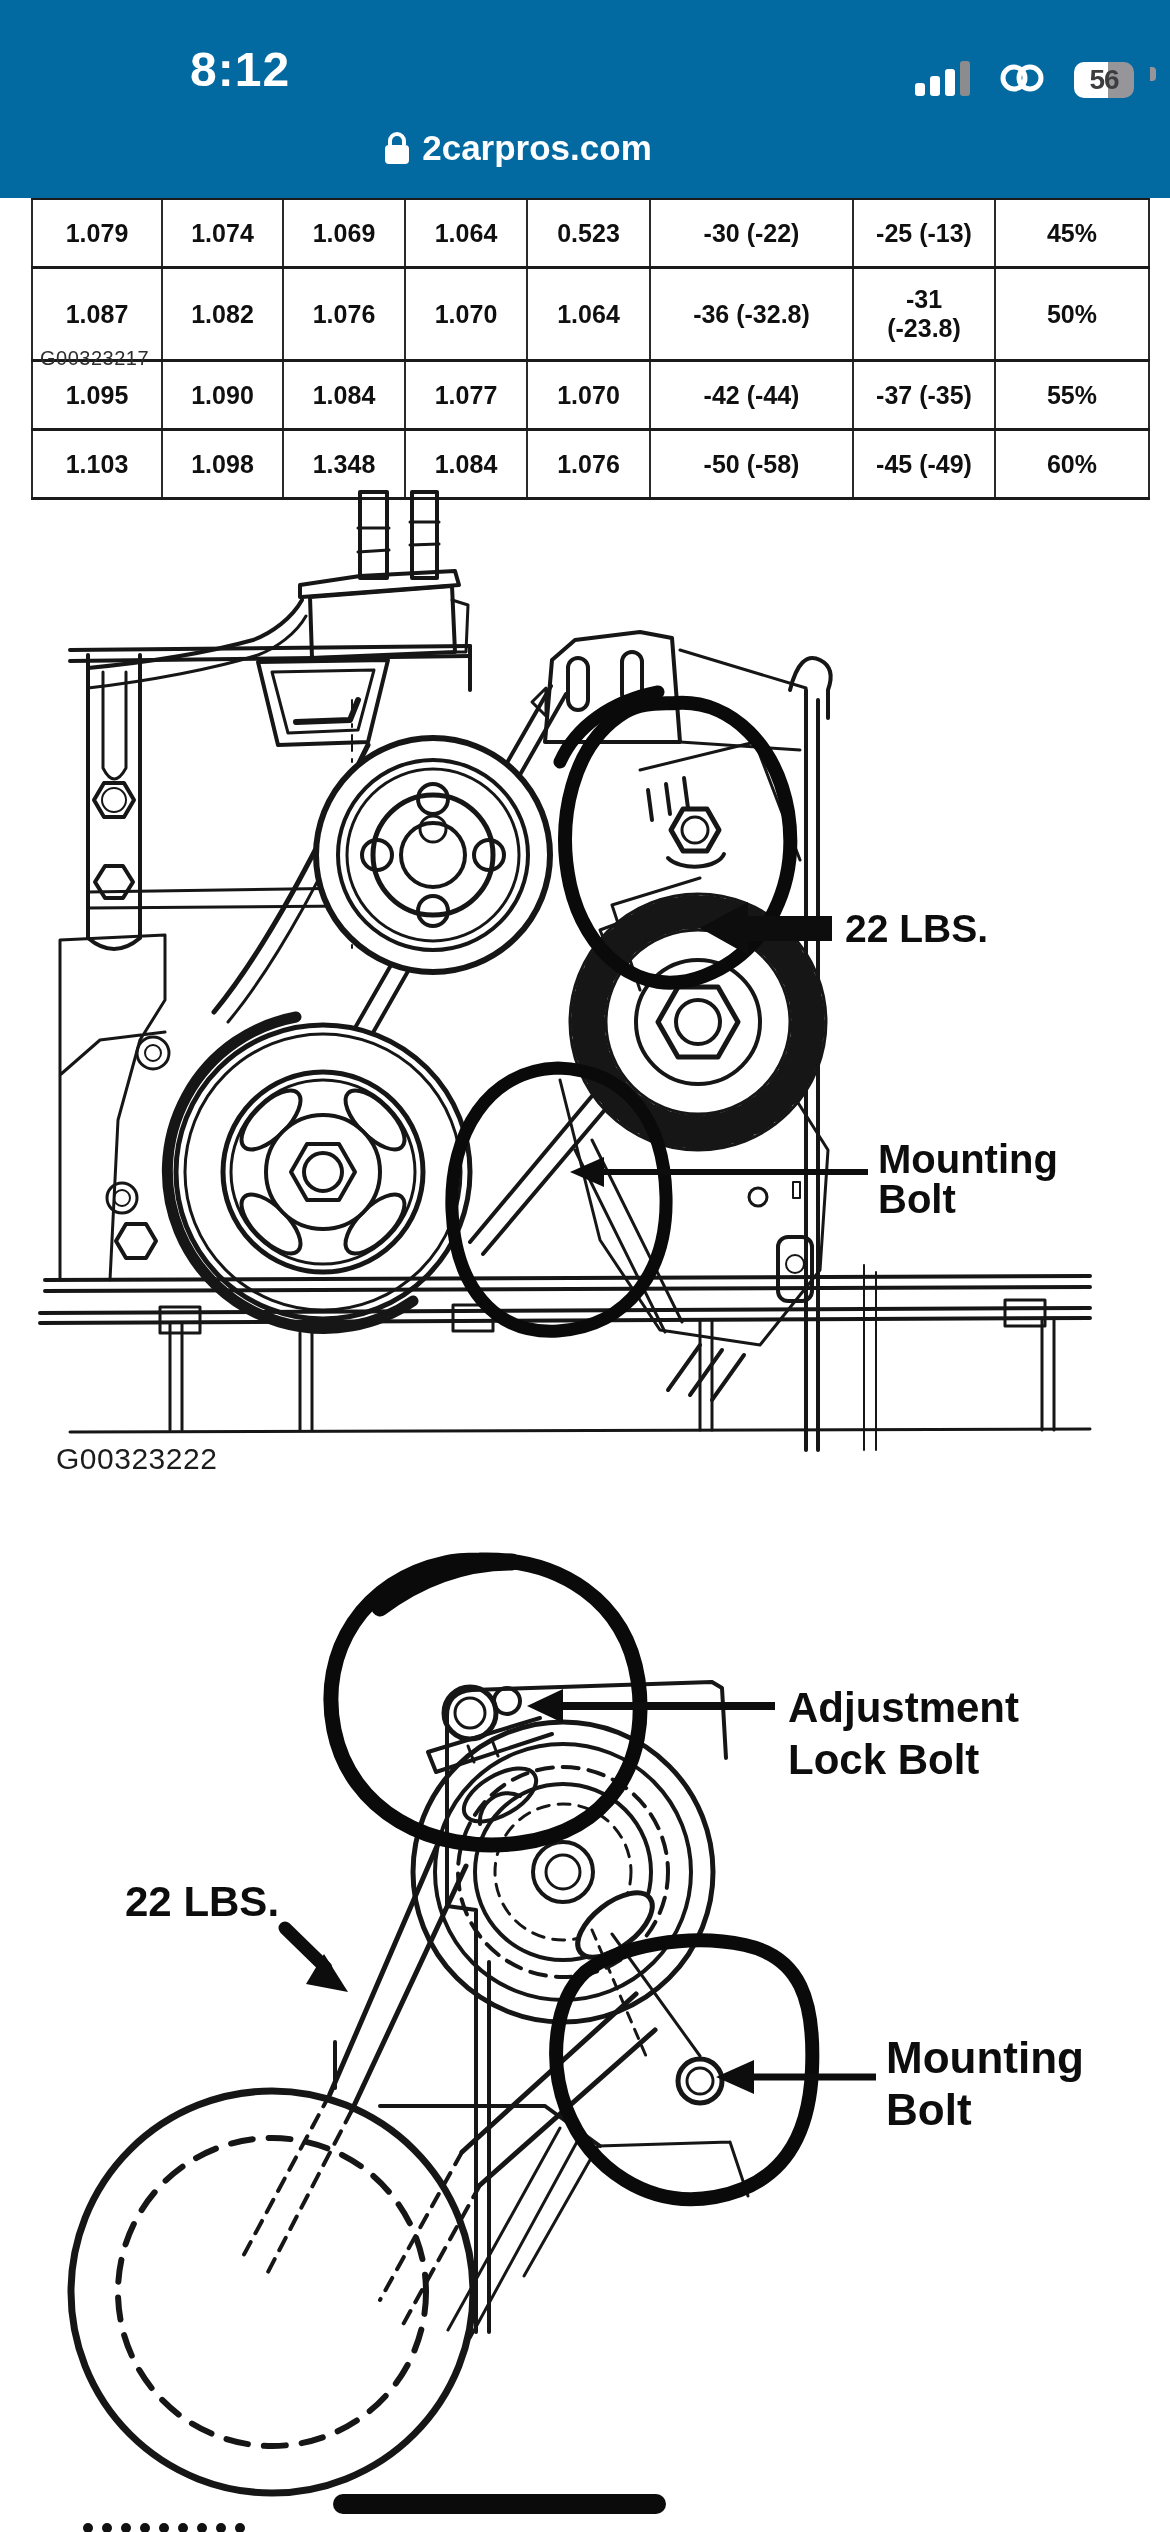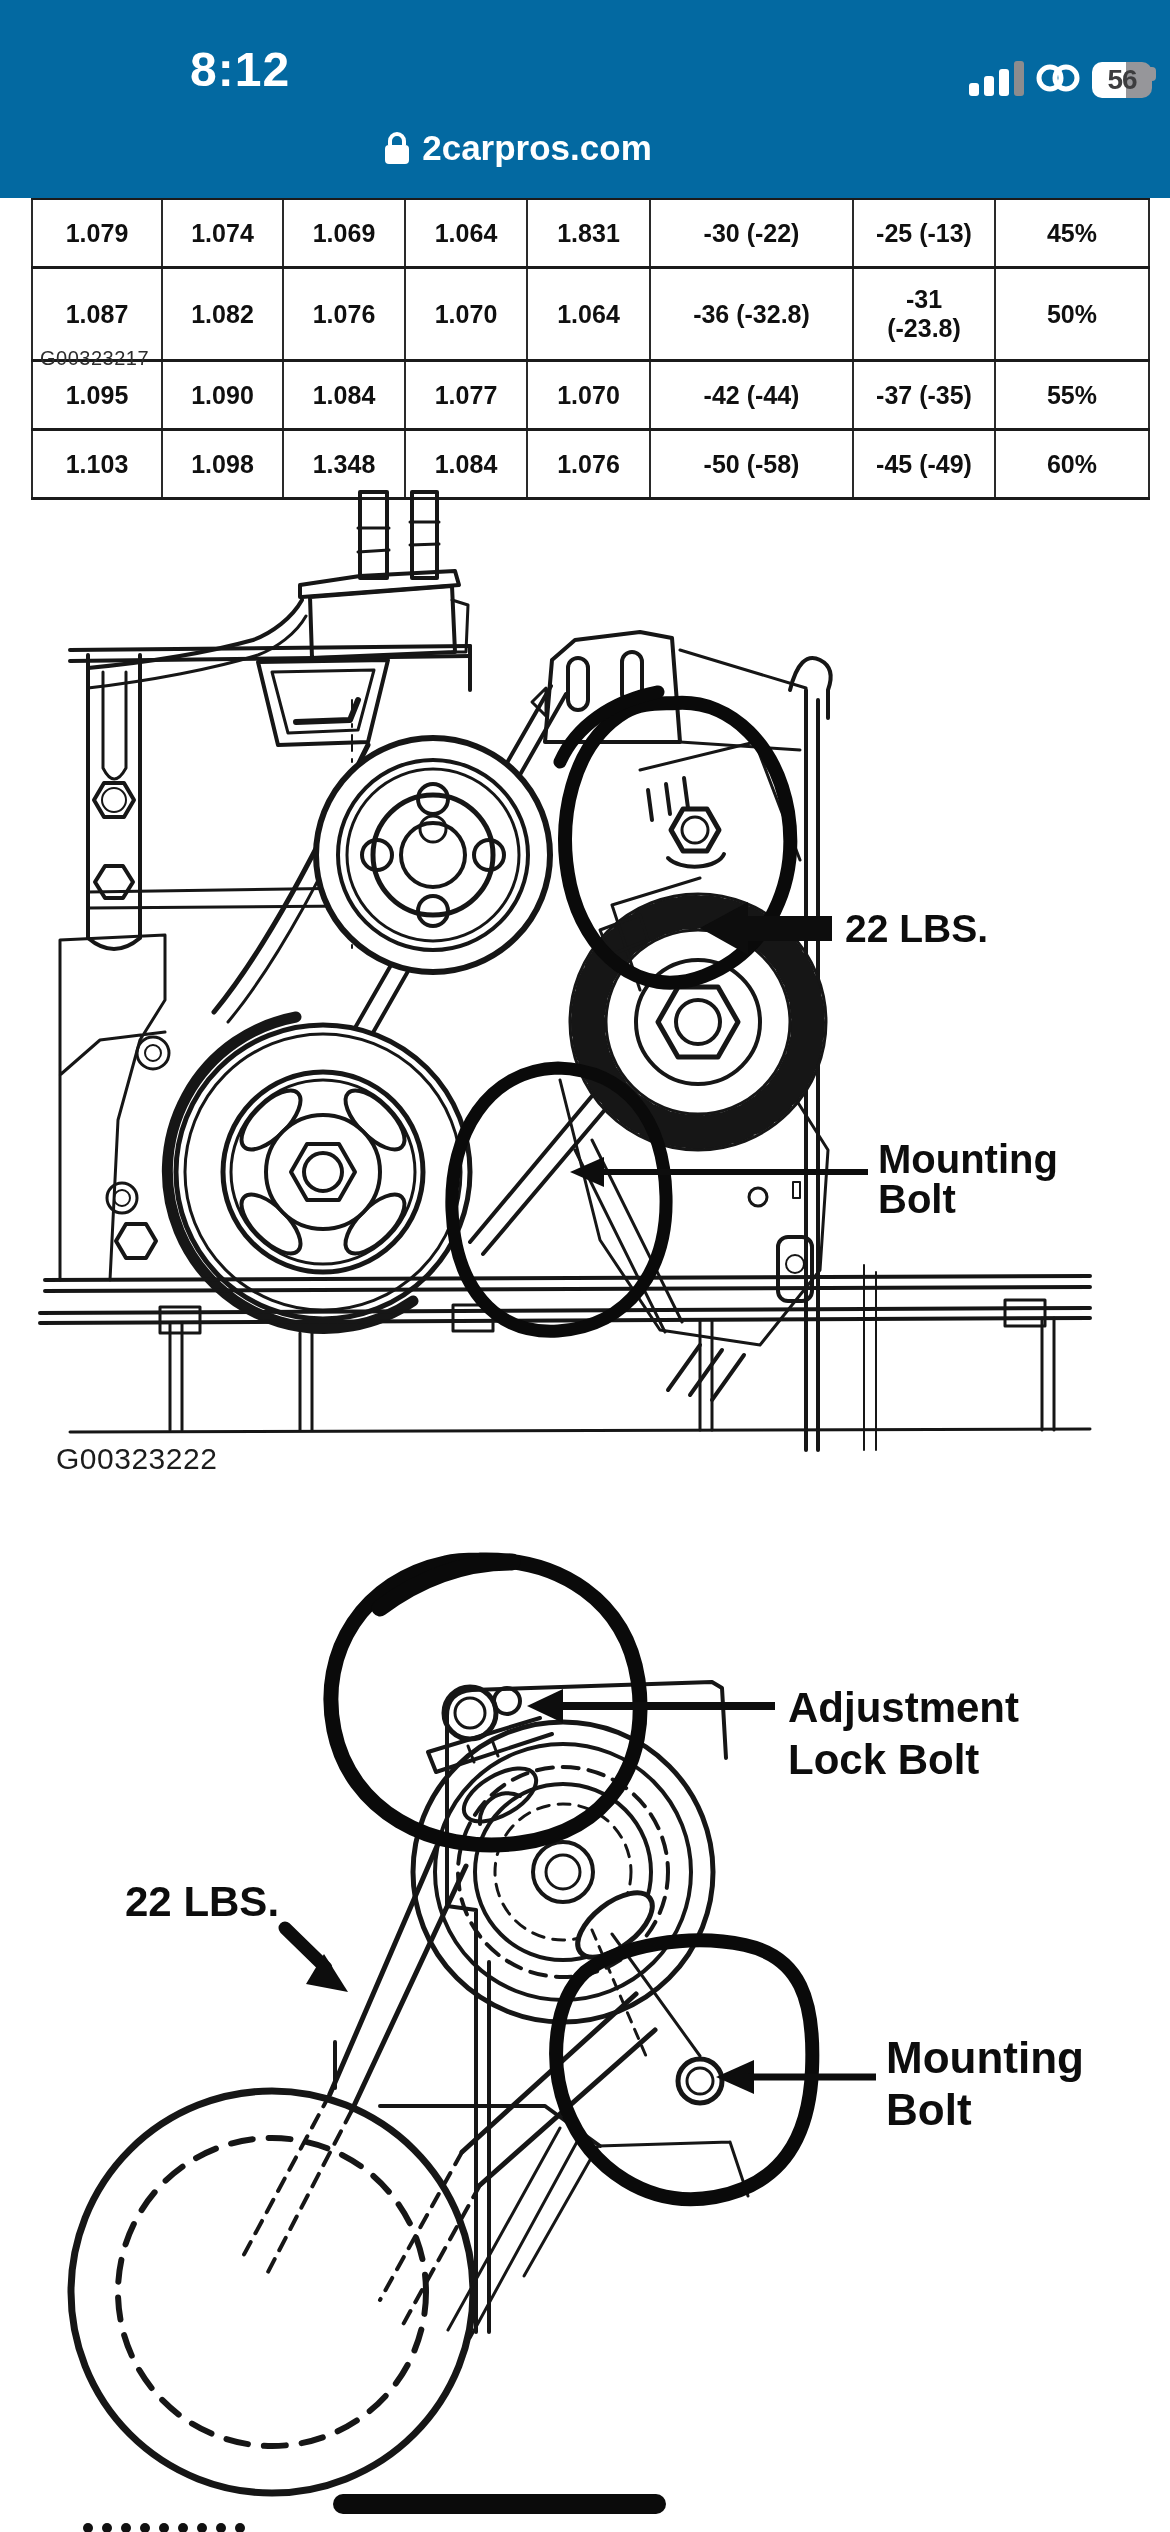--- a/index.html
+++ b/index.html
@@ -9,21 +9,21 @@
   }
   
   .header{
     position:absolute;left:0;top:0;width:1170px;height:198px;
     background:#0369a1;color:#fff;z-index:5;
   }
   .time{
     position:absolute;left:190px;top:42px;font-size:48px;font-weight:700;
     letter-spacing:1px;color:#ffffff;
   }
-  .statusicons{position:absolute;right:14px;top:50px;height:48px;display:flex;align-items:flex-end;gap:8px;}
+  .statusicons{position:absolute;right:14px;top:50px;height:48px;display:flex;align-items:flex-end;gap:26px;}
   .sigbars{display:flex;align-items:flex-end;gap:5px;height:36px;padding-bottom:2px;}
   .sigbars i{display:block;width:10px;border-radius:3px;background:#fff;}
   .sigbars i.b1{height:13px}.sigbars i.b2{height:20px}.sigbars i.b3{height:27px}
   .sigbars i.b4{height:35px;background:#8c8c8e}
   .battery{
     position:relative;width:60px;height:36px;border-radius:10px;overflow:hidden;
     background:linear-gradient(to right,#ffffff 0 56%,#96969a 56% 100%);
     display:flex;align-items:center;justify-content:center;
   }
   .battery span{font-size:28px;font-weight:700;color:#3d3d3f;letter-spacing:-1px;}
@@ -89,21 +89,21 @@
       <col style="width:203px">
       <col style="width:142px">
       <col style="width:154px">
   </colgroup>
   <tbody>
       <tr>
     <td>1.079</td>
         <td>1.074</td>
         <td>1.069</td>
         <td>1.064</td>
-        <td>1.831</td>
+        <td>0.523</td>
         <td>-30 (-22)</td>
         <td>-25 (-13)</td>
         <td>45%</td>
   </tr>
   <tr>
     <td>1.087</td>
         <td>1.082</td>
         <td>1.076</td>
         <td>1.070</td>
         <td>1.064</td>

